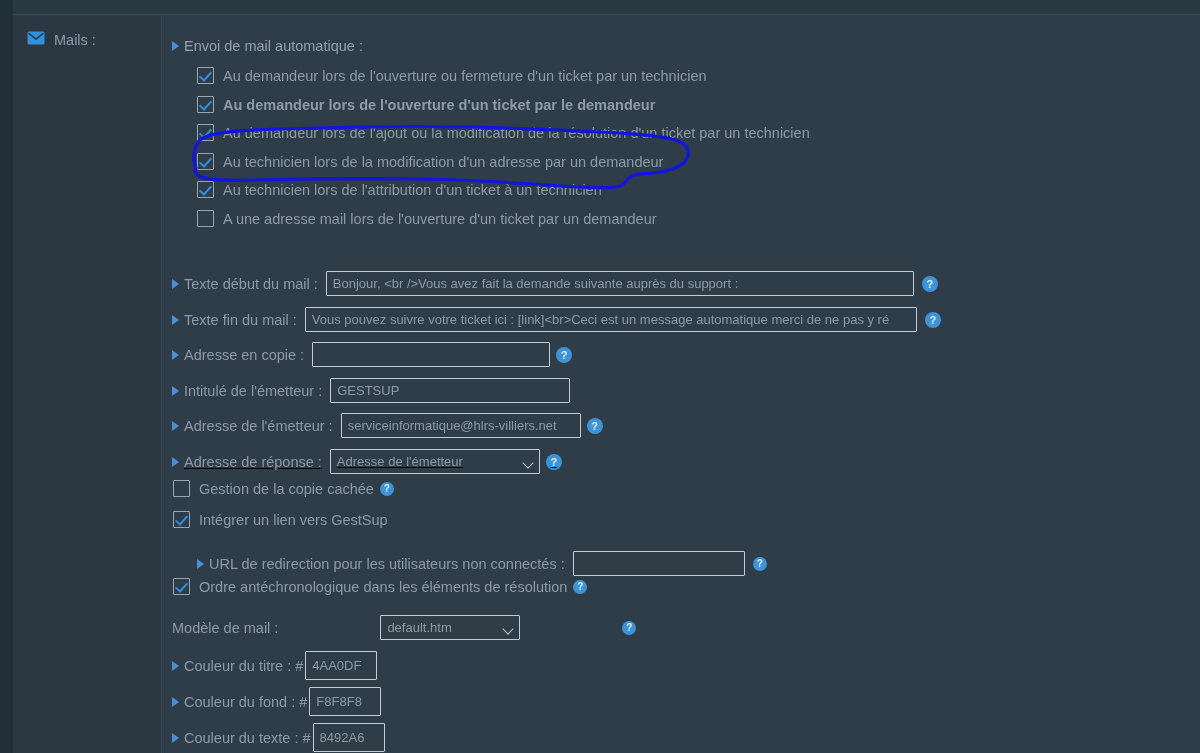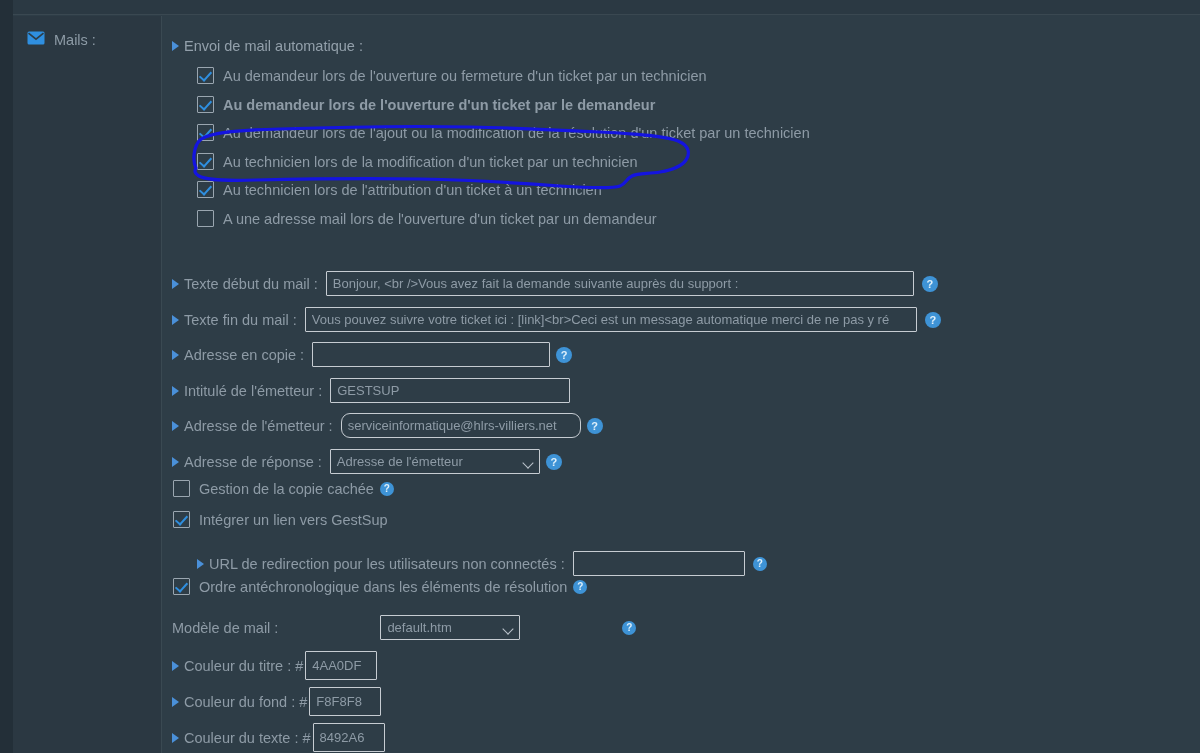--- a/index.html
+++ b/index.html
@@ -192,21 +192,21 @@
       <span class="lbl">Au demandeur lors de l'ouverture d'un ticket par le demandeur</span>
     </div>
 
     <div class="row" style="left:34px; top:108px;">
       <span class="cb checked"></span>
       <span class="lbl">Au demandeur lors de l'ajout ou la modification de la résolution d'un ticket par un technicien</span>
     </div>
 
     <div class="row" style="left:34px; top:137px;">
       <span class="cb checked"></span>
-      <span class="lbl">Au technicien lors de la modification d'un ticket par un technicien</span>
+      <span class="lbl">Au technicien lors de la modification d'un adresse par un demandeur</span>
     </div>
 
     <div class="row" style="left:34px; top:165px;">
       <span class="cb checked"></span>
       <span class="lbl">Au technicien lors de l'attribution d'un ticket à un technicien</span>
     </div>
 
     <div class="row" style="left:34px; top:194px;">
       <span class="cb"></span>
       <span class="lbl">A une adresse mail lors de l'ouverture d'un ticket par un demandeur</span>
@@ -244,26 +244,26 @@
       <span class="tri"></span>
       <span class="lbl">Intitulé de l'émetteur :</span>
       <span class="sp8"></span>
       <input class="inp" style="width: 240px;" value="GESTSUP">
     </div>
 
     <div class="row" style="left:9px; top:397px;">
       <span class="tri"></span>
       <span class="lbl">Adresse de l'émetteur :</span>
       <span class="sp8"></span>
-      <input class="inp" style="width: 240px; border-radius: 9px;" value="serviceinformatique@hlrs-villiers.net">
-      <span class="sp6"></span>
-      <span class="help">?</span>
-    </div>
-
-    <div class="row" style="left:9px; top:433px;">
+      <input class="inp" style="width: 240px;" value="serviceinformatique@hlrs-villiers.net">
+      <span class="sp6"></span>
+      <span class="help">?</span>
+    </div>
+
+    <div class="row" style="left:9px; top:433px;text-decoration:underline;">
       <span class="tri"></span>
       <span class="lbl">Adresse de réponse :</span>
       <span class="sp8"></span>
       <span class="sel" style="width:210px;">
         <span>Adresse de l'émetteur</span>
         <span class="chev"></span>
       </span>
       <span class="sp6"></span>
       <span class="help">?</span>
     </div>

